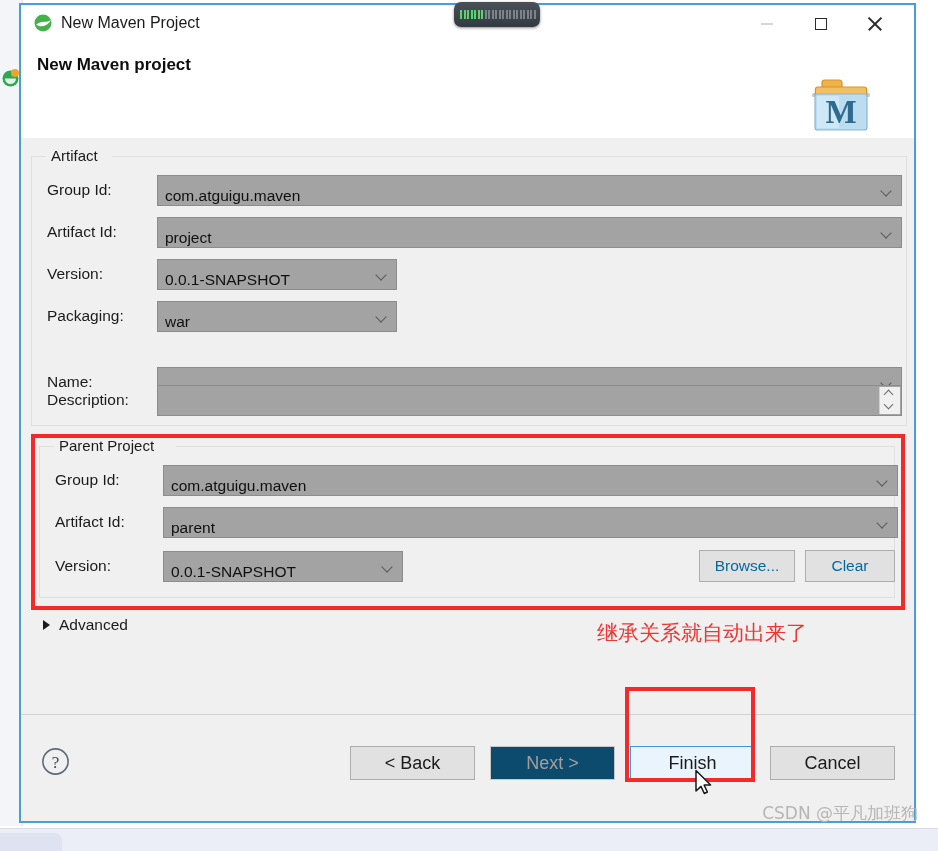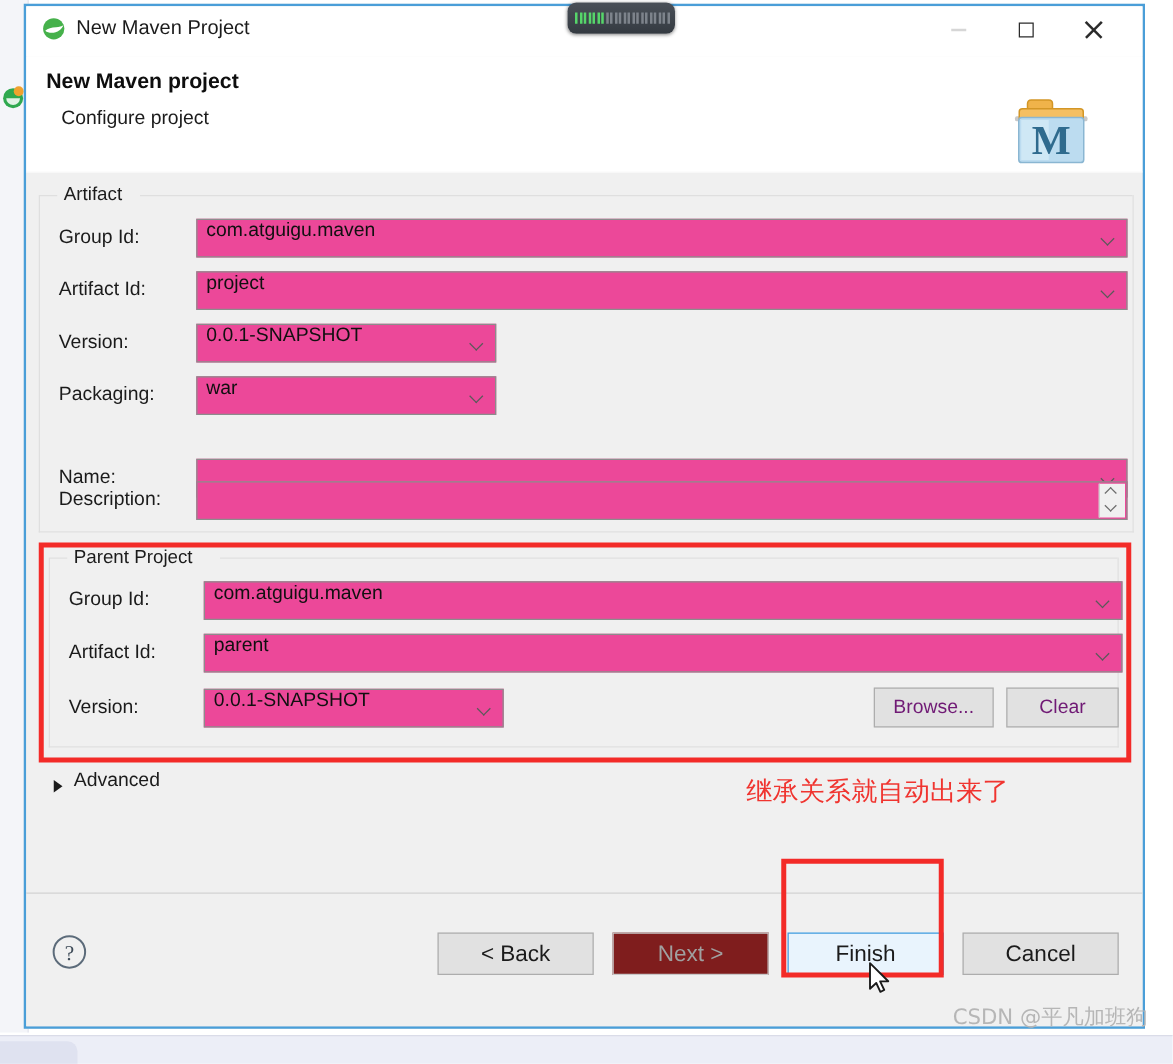--- a/index.html
+++ b/index.html
@@ -221,25 +221,25 @@
   }
   .flabel {
     font-size: 15.5px;
     color: #1b1b1b;
     white-space: nowrap;
   }
 
   .field {
     position: relative;
     height: 31px;
-    background: #ec4899;
+    background: #a3a3a3;
     border: 1px solid #8c8c8c;
     box-sizing: border-box;
     display: flex;
-    align-items: flex-start;
+    align-items: flex-end;
   }
   .field .value {
     font-size: 15.5px;
     color: #101010;
     padding-left: 7px;
     white-space: nowrap;
     overflow: hidden;
   }
   .chev {
     position: absolute;
@@ -282,33 +282,33 @@
   .spin .down { top: 14px; }
   .spin .down::before { transform: rotate(45deg); }
 
   
   .gbtn {
     height: 32px;
     background: #e1e1e1;
     border: 1px solid #adadad;
     box-sizing: border-box;
     font-size: 15.5px;
-    color: #701a75;
+    color: #0369a1;
     display: flex;
     align-items: center;
     justify-content: center;
     font-family: inherit;
   }
 
   
   #advanced-row {
     position: absolute;
     left: 22px; top: 478px;
     display: flex;
-    align-items: flex-end;
+    align-items: center;
     gap: 9px;
   }
   #advanced-tri {
     width: 0; height: 0;
     border-left: 7px solid #1b1b1b;
     border-top: 5px solid transparent;
     border-bottom: 5px solid transparent;
   }
   #advanced-label { font-size: 15.5px; color: #1b1b1b; }
 
@@ -359,21 +359,21 @@
     background: #e1e1e1;
     border: 1px solid #adadad;
     box-sizing: border-box;
     font-size: 18px;
     color: #1b1b1b;
     display: flex;
     align-items: center;
     justify-content: center;
     font-family: inherit;
   }
-  .fbtn.disabled { color: #a0a0a0; background: #7f1d1d; border-color: #c8c8c8; }
+  .fbtn.disabled { color: #a0a0a0; background: #0c4a6e; border-color: #c8c8c8; }
   .fbtn.focused {
     background: #e9f4fd;
     border: 1.6px solid #3e9ade;
   }
 
   
   #cursor {
     position: absolute;
     left: 694px;
     top: 769px;
@@ -454,21 +454,20 @@
           <span class="osd-seg osd-off"></span>
           <span class="osd-seg osd-off"></span>
           <span class="osd-seg osd-off"></span>
           <span class="osd-seg osd-off"></span>
         </div>
     </div>
   </div>
 
   <div id="header">
     <div id="header-title">New Maven project</div>
-    <div id="header-subtitle">Configure project</div>
     <svg id="maven-logo" viewBox="0 0 74 58">
       <path d="M18 8c0-2 1-3 3-3h14c2 0 3 1 3 3v5H18z" fill="#f0b34a" stroke="#d39626" stroke-width="1.2"></path>
       <rect x="8" y="18" width="58" height="4" rx="1.5" fill="#c9c9c9"></rect>
       <path d="M14 12h46c1.6 0 2.6 1 2.6 2.4V20H11.4v-5.6C11.4 13 12.4 12 14 12z" fill="#f4bf63" stroke="#d39626" stroke-width="1.2"></path>
       <rect x="11" y="19" width="52" height="36" rx="2.5" fill="#bcdcf0" stroke="#8ab6d2" stroke-width="1.2"></rect>
       <rect x="13" y="21" width="22" height="32" fill="#d7ecf7" opacity=".7"></rect>
       <text x="37" y="48" font-family="Liberation Serif, serif" font-size="33" font-weight="bold" fill="#2f6b8e" text-anchor="middle">M</text>
     </svg>
   </div>
 

